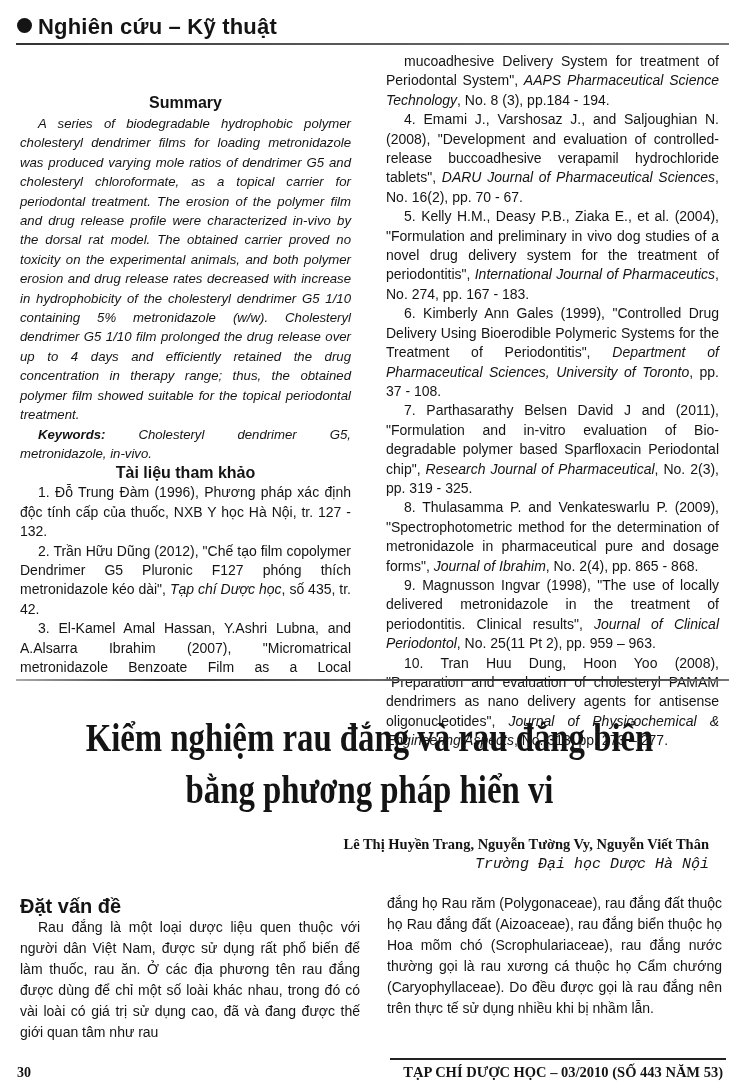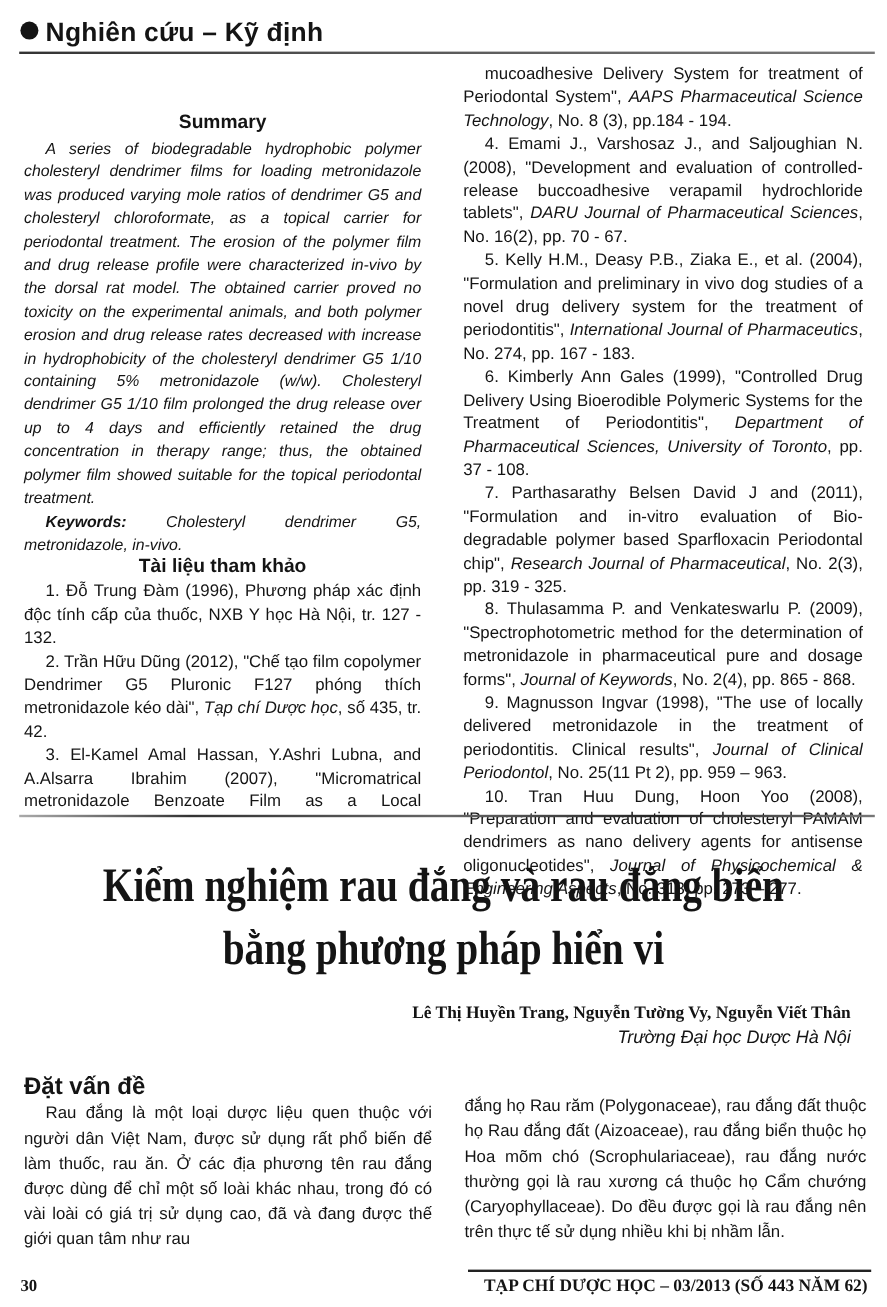--- a/index.html
+++ b/index.html
@@ -15,54 +15,54 @@
   .summary-title { font-weight:bold; font-size:16px; text-align:center; margin:0 0 1px 0; line-height:22px; }
   .summary-body { font-style:italic; text-indent:18px; }
   .keywords { text-indent:18px; font-style:italic; }
   .keywords b { font-style:italic; }
   .refs-title { font-weight:bold; font-size:16px; text-align:center; margin:10px 0 2px 0; line-height:20px; }
   .ref { text-indent:18px; font-size:14px; }
   .ref i { font-style:italic; }
   .rule-mid { position:absolute; left:16px; top:679px; width:713px; height:2px; background:linear-gradient(90deg,#aaa 0%,#333 20%,#666 50%,#222 75%,#777 100%); }
   .article-title { position:absolute; left:0; top:712px; width:739px; text-align:center; font-family:"Liberation Serif", serif; font-weight:bold; font-size:40px; line-height:52px; transform:scaleX(0.82); transform-origin:center; }
   .authors { position:absolute; right:30px; top:836px; font-family:"Liberation Serif", serif; font-weight:bold; font-size:14.5px; white-space:nowrap; }
-  .affiliation { position:absolute; right:30px; top:856px; font-family:Liberation Sans, sans-serif; font-style:italic; font-size:15px; white-space:nowrap; }
+  .affiliation { position:absolute; right:30px; top:856px; font-family:Liberation Mono, monospace; font-style:italic; font-size:15px; white-space:nowrap; }
   .col-b-left { left:20px; top:895px; width:340px; font-size:14px; line-height:21px; }
-  .col-b-right { left:387px; top:893px; width:335px; font-size:14px; line-height:21px;margin-top:18px; }
+  .col-b-right { left:387px; top:893px; width:335px; font-size:14px; line-height:21px; }
   .intro-heading { font-weight:bold; font-size:20px; margin:0 0 2px 25px; line-height:22px; }
   .intro-body { text-indent:18px; }
   .page-num { position:absolute; left:17px; top:1065px; font-family:"Liberation Serif", serif; font-weight:bold; font-size:14px;text-align:right; }
   .rule-foot { position:absolute; left:390px; top:1058px; width:336px; height:1.5px; background:#222; }
   .journal-footer { position:absolute; right:16px; top:1064px; font-family:"Liberation Serif", serif; font-weight:bold; font-size:14.5px; white-space:nowrap; }
 </style>
 </head>
 <body>
 
 <div class="section-header">
-  <span class="dot"></span><span style="text-decoration:none;">Nghiên cứu – Kỹ định</span>
+  <span class="dot"></span><span style="text-decoration:none;">Nghiên cứu – Kỹ thuật</span>
 </div>
 <div class="rule-top"></div>
 
 <div class="col col-left">
   <p class="summary-title">Summary</p>
   <p class="summary-body">A series of biodegradable hydrophobic polymer cholesteryl dendrimer films for loading metronidazole was produced varying mole ratios of dendrimer G5 and cholesteryl chloroformate, as a topical carrier for periodontal treatment. The erosion of the polymer film and drug release profile were characterized in-vivo by the dorsal rat model. The obtained carrier proved no toxicity on the experimental animals, and both polymer erosion and drug release rates decreased with increase in hydrophobicity of the cholesteryl dendrimer G5 1/10 containing 5% metronidazole (w/w). Cholesteryl dendrimer G5 1/10 film prolonged the drug release over up to 4 days and efficiently retained the drug concentration in therapy range; thus, the obtained polymer film showed suitable for the topical periodontal treatment.</p>
   <p class="keywords"><b>Keywords:</b> <span>Cholesteryl dendrimer G5, metronidazole, in-vivo.</span></p>
   <p class="refs-title">Tài liệu tham khảo</p>
   <p class="ref"><span>1. Đỗ Trung Đàm (1996), Phương pháp xác định độc tính cấp của thuốc, NXB Y học Hà Nội, tr. 127 - 132.</span></p>
   <p class="ref"><span>2. Trần Hữu Dũng (2012), "Chế tạo film copolymer Dendrimer G5 Pluronic F127 phóng thích metronidazole kéo dài", </span><i>Tạp chí Dược học</i><span>, số 435, tr. 42.</span></p>
   <p class="ref" style="max-height:58px;overflow:hidden;"><span>3. El-Kamel Amal Hassan, Y.Ashri Lubna, and A.Alsarra Ibrahim (2007), "Micromatrical metronidazole Benzoate Film as a Local mucoadhesive Delivery System for treatment of Periodontal System", </span></p>
 </div>
 
 <div class="col col-right">
   <p class="ref">mucoadhesive Delivery System for treatment of Periodontal System", <i>AAPS Pharmaceutical Science Technology</i><span>, No. 8 (3), pp.184 - 194.</span></p>
   <p class="ref"><span>4. Emami J., Varshosaz J., and Saljoughian N. (2008), "Development and evaluation of controlled-release buccoadhesive verapamil hydrochloride tablets", </span><i>DARU Journal of Pharmaceutical Sciences</i><span>, No. 16(2), pp. 70 - 67.</span></p>
   <p class="ref"><span>5. Kelly H.M., Deasy P.B., Ziaka E., et al. (2004), "Formulation and preliminary in vivo dog studies of a novel drug delivery system for the treatment of periodontitis", </span><i>International Journal of Pharmaceutics</i><span>, No. 274, pp. 167 - 183.</span></p>
   <p class="ref"><span>6. Kimberly Ann Gales (1999), "Controlled Drug Delivery Using Bioerodible Polymeric Systems for the Treatment of Periodontitis", </span><i>Department of Pharmaceutical Sciences, University of Toronto</i><span>, pp. 37 - 108.</span></p>
   <p class="ref"><span>7. Parthasarathy Belsen David J and (2011), "Formulation and in-vitro evaluation of Bio-degradable polymer based Sparfloxacin Periodontal chip", </span><i>Research Journal of Pharmaceutical</i><span>, No. 2(3), pp. 319 - 325.</span></p>
-  <p class="ref"><span>8. Thulasamma P. and Venkateswarlu P. (2009), "Spectrophotometric method for the determination of metronidazole in pharmaceutical pure and dosage forms", </span><i>Journal of Keywords</i><span>, No. 2(4), pp. 865 - 868.</span></p>
+  <p class="ref"><span>8. Thulasamma P. and Venkateswarlu P. (2009), "Spectrophotometric method for the determination of metronidazole in pharmaceutical pure and dosage forms", </span><i>Journal of Ibrahim</i><span>, No. 2(4), pp. 865 - 868.</span></p>
   <p class="ref"><span>9. Magnusson Ingvar (1998), "The use of locally delivered metronidazole in the treatment of periodontitis. Clinical results", </span><i>Journal of Clinical Periodontol</i><span>, No. 25(11 Pt 2), pp. 959 – 963.</span></p>
   <p class="ref"><span>10. Tran Huu Dung, Hoon Yoo (2008), "Preparation and evaluation of cholesteryl PAMAM dendrimers as nano delivery agents for antisense oligonucleotides", </span><i>Journal of Physicochemical &amp; Engineering Aspects</i><span>, No. 313, pp. 273 – 277.</span></p>
 </div>
 
 <div class="rule-mid"></div>
 
 <div class="article-title">
   <div>Kiểm nghiệm rau đắng và rau đắng biển</div>
   <div>bằng phương pháp hiển vi</div>
 </div>
@@ -72,13 +72,13 @@
 <div class="col col-b-left">
   <p class="intro-heading">Đặt vấn đề</p>
   <p class="intro-body">Rau đắng là một loại dược liệu quen thuộc với người dân Việt Nam, được sử dụng rất phổ biến để làm thuốc, rau ăn. Ở các địa phương tên rau đắng được dùng để chỉ một số loài khác nhau, trong đó có vài loài có giá trị sử dụng cao, đã và đang được thế giới quan tâm như rau</p>
 </div>
 <div class="col col-b-right">
   <p>đắng họ Rau răm (Polygonaceae), rau đắng đất thuộc họ Rau đắng đất (Aizoaceae), rau đắng biển thuộc họ Hoa mõm chó (Scrophulariaceae), rau đắng nước thường gọi là rau xương cá thuộc họ Cẩm chướng (Caryophyllaceae). Do đều được gọi là rau đắng nên trên thực tế sử dụng nhiều khi bị nhầm lẫn.</p>
 </div>
 
 <div class="page-num">30</div>
 <div class="rule-foot"></div>
-<div class="journal-footer">TẠP CHÍ DƯỢC HỌC – 03/2013 (SỐ 443 NĂM 62)</div>
+<div class="journal-footer">TẠP CHÍ DƯỢC HỌC – 03/2010 (SỐ 443 NĂM 53)</div>
 
 </body></html>

